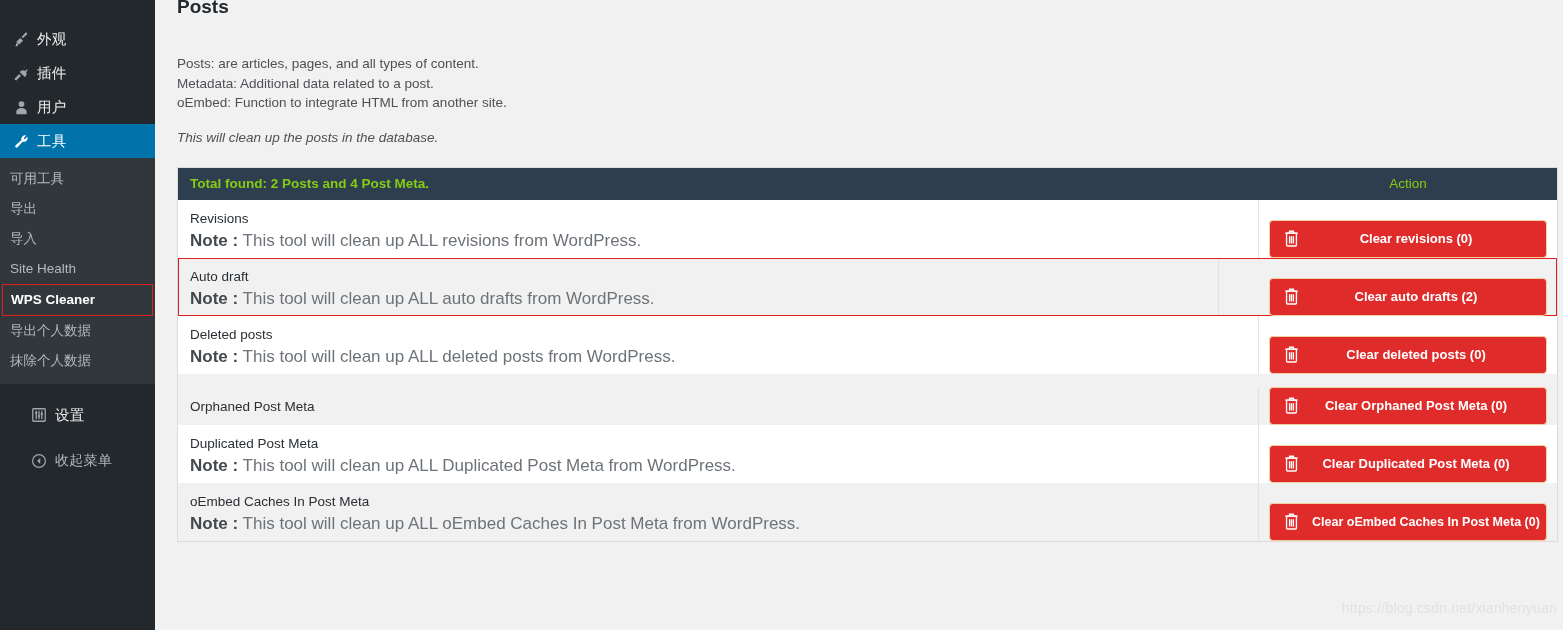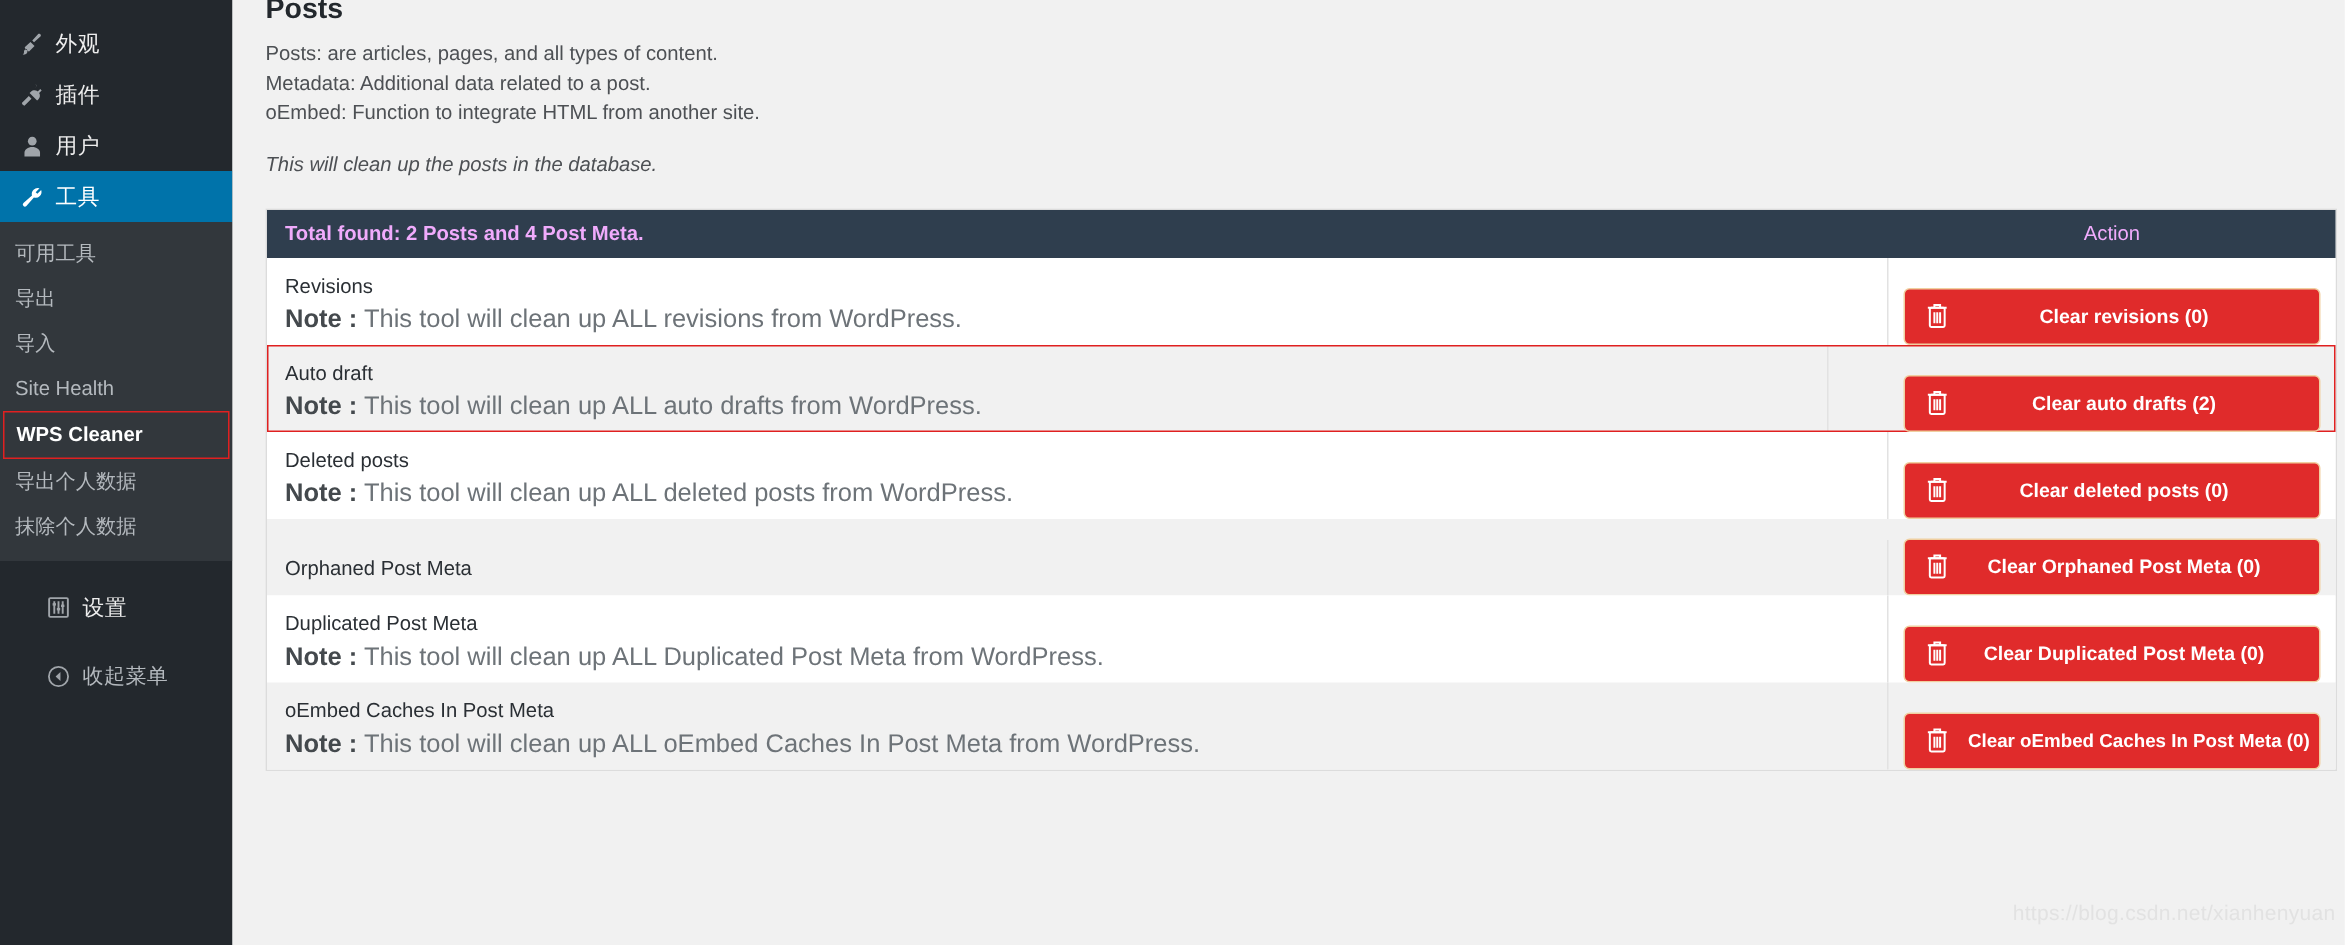--- a/index.html
+++ b/index.html
@@ -15,21 +15,21 @@
   
   #sidebar {
     width: 155px;
     min-width: 155px;
     height: 630px;
     background: #23282d;
     color: #eee;
     position: relative;
     overflow: hidden;
   }
-  .menu-top { padding-top: 12px; }
+  .menu-top { padding-top: 22px; }
   .menu-item {
     display: flex;
     align-items: center;
     height: 34px;
     padding-left: 8px;
     font-size: 14px;
     color: #eee;
     position: relative;
     cursor: pointer;
   }
@@ -83,41 +83,41 @@
     overflow: hidden;
   }
   .page-title {
     font-size: 19px;
     font-weight: bold;
     color: #23282d;
     margin-top: -7px;
     line-height: 22px;
   }
   .desc-block {
-    margin-top: 8px;
+    margin-top: 36px;
     font-size: 13.5px;
     color: #4d5054;
     line-height: 19.5px;
   }
   .desc-note {
     margin-top: 17px;
     font-size: 13.5px;
     font-style: italic;
     color: #4d5054;
   }
 
   .panel {
     margin-top: 22px;
     width: 1381px;
     border: 1px solid #dcdcdc;
     background: #fff;
   }
   .panel-head {
     background: #2f3e4e;
-    color: #f0abfc;
+    color: #84cc16;
     height: 32px;
     display: flex;
     align-items: center;
     font-size: 13.5px;
     font-weight: bold;
   }
   .head-left { flex: 1; padding-left: 12px; }
   .head-right {
     width: 298px;
     min-width: 298px;

